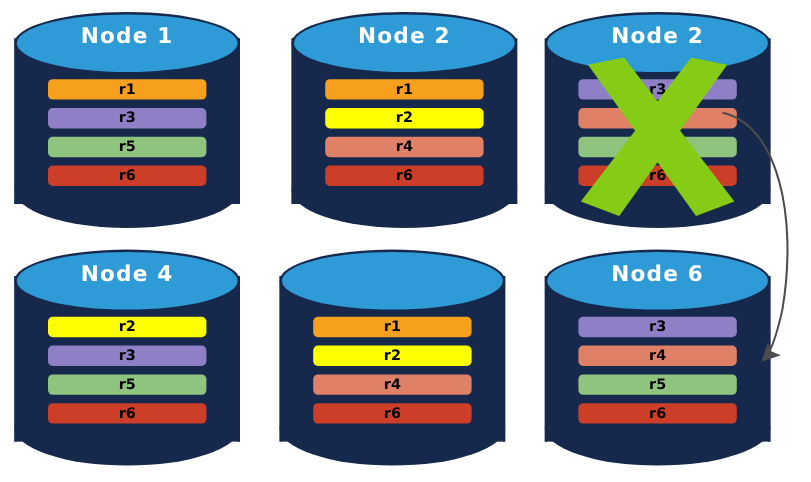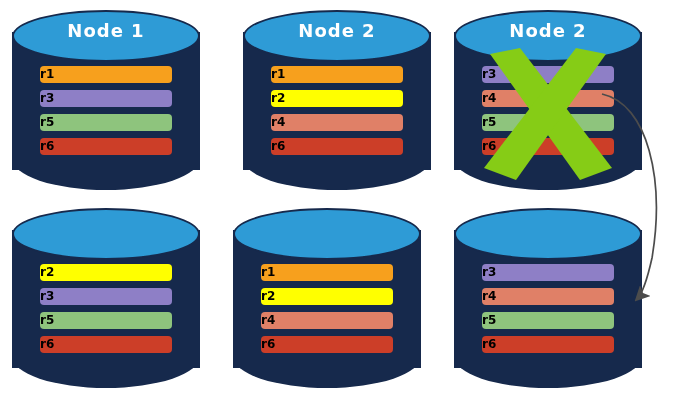--- a/index.html
+++ b/index.html
@@ -82,21 +82,21 @@
     width: 132px;
     z-index: 5;
   }
   .shard {
     height: 17px;
     border-radius: 4px;
     margin-bottom: 7px;
     color: #000000;
     font-size: 12px;
     font-weight: bold;
-    text-align: left;
+    text-align: center;
     line-height: 17px;
     box-sizing: border-box;
   }
   .shard:last-child { margin-bottom: 6px; }
 
   
   .fail-cross {
     position: absolute;
     left: 22px;
     top: 38px;
@@ -161,20 +161,21 @@
           <g fill="#86CC16">
             <path d="M14,6 L44,0 L136,120 L104,132 Z"></path>
             <path d="M130,6 L100,0 L8,120 L40,132 Z"></path>
           </g>
         </svg>
       </div>
       <div class="node" style="left: 12px; top: 208px;">
         <div class="cyl-bottom" style="background: rgb(22, 41, 76);"></div>
         <div class="cyl-body" style="background: rgb(22, 41, 76);"></div>
         <div class="cyl-top" style="background: rgb(46, 155, 214); border-color: rgb(22, 41, 76);"></div>
+        <div class="node-label">Node 4</div>
         <div class="shards">
           <div class="shard" style="background: rgb(255, 255, 0);">r2</div>
           <div class="shard" style="background: rgb(142, 127, 198);">r3</div>
           <div class="shard" style="background: rgb(142, 196, 125);">r5</div>
           <div class="shard" style="background: rgb(204, 62, 40);">r6</div>
         </div>
       </div>
       <div class="node" style="left: 233px; top: 208px;">
         <div class="cyl-bottom" style="background: rgb(22, 41, 76);"></div>
         <div class="cyl-body" style="background: rgb(22, 41, 76);"></div>
@@ -183,20 +184,21 @@
           <div class="shard" style="background: rgb(247, 160, 29);">r1</div>
           <div class="shard" style="background: rgb(255, 255, 0);">r2</div>
           <div class="shard" style="background: rgb(224, 128, 103);">r4</div>
           <div class="shard" style="background: rgb(204, 62, 40);">r6</div>
         </div>
       </div>
       <div class="node" style="left: 454px; top: 208px;">
         <div class="cyl-bottom" style="background: rgb(22, 41, 76);"></div>
         <div class="cyl-body" style="background: rgb(22, 41, 76);"></div>
         <div class="cyl-top" style="background: rgb(46, 155, 214); border-color: rgb(22, 41, 76);"></div>
+        <div class="node-label">Node 6</div>
         <div class="shards">
           <div class="shard" style="background: rgb(142, 127, 198);">r3</div>
           <div class="shard" style="background: rgb(224, 128, 103);">r4</div>
           <div class="shard" style="background: rgb(142, 196, 125);">r5</div>
           <div class="shard" style="background: rgb(204, 62, 40);">r6</div>
         </div>
       </div>
     </div>
 
   <svg id="arrow-layer" viewBox="0 0 676 402" xmlns="http://www.w3.org/2000/svg">

